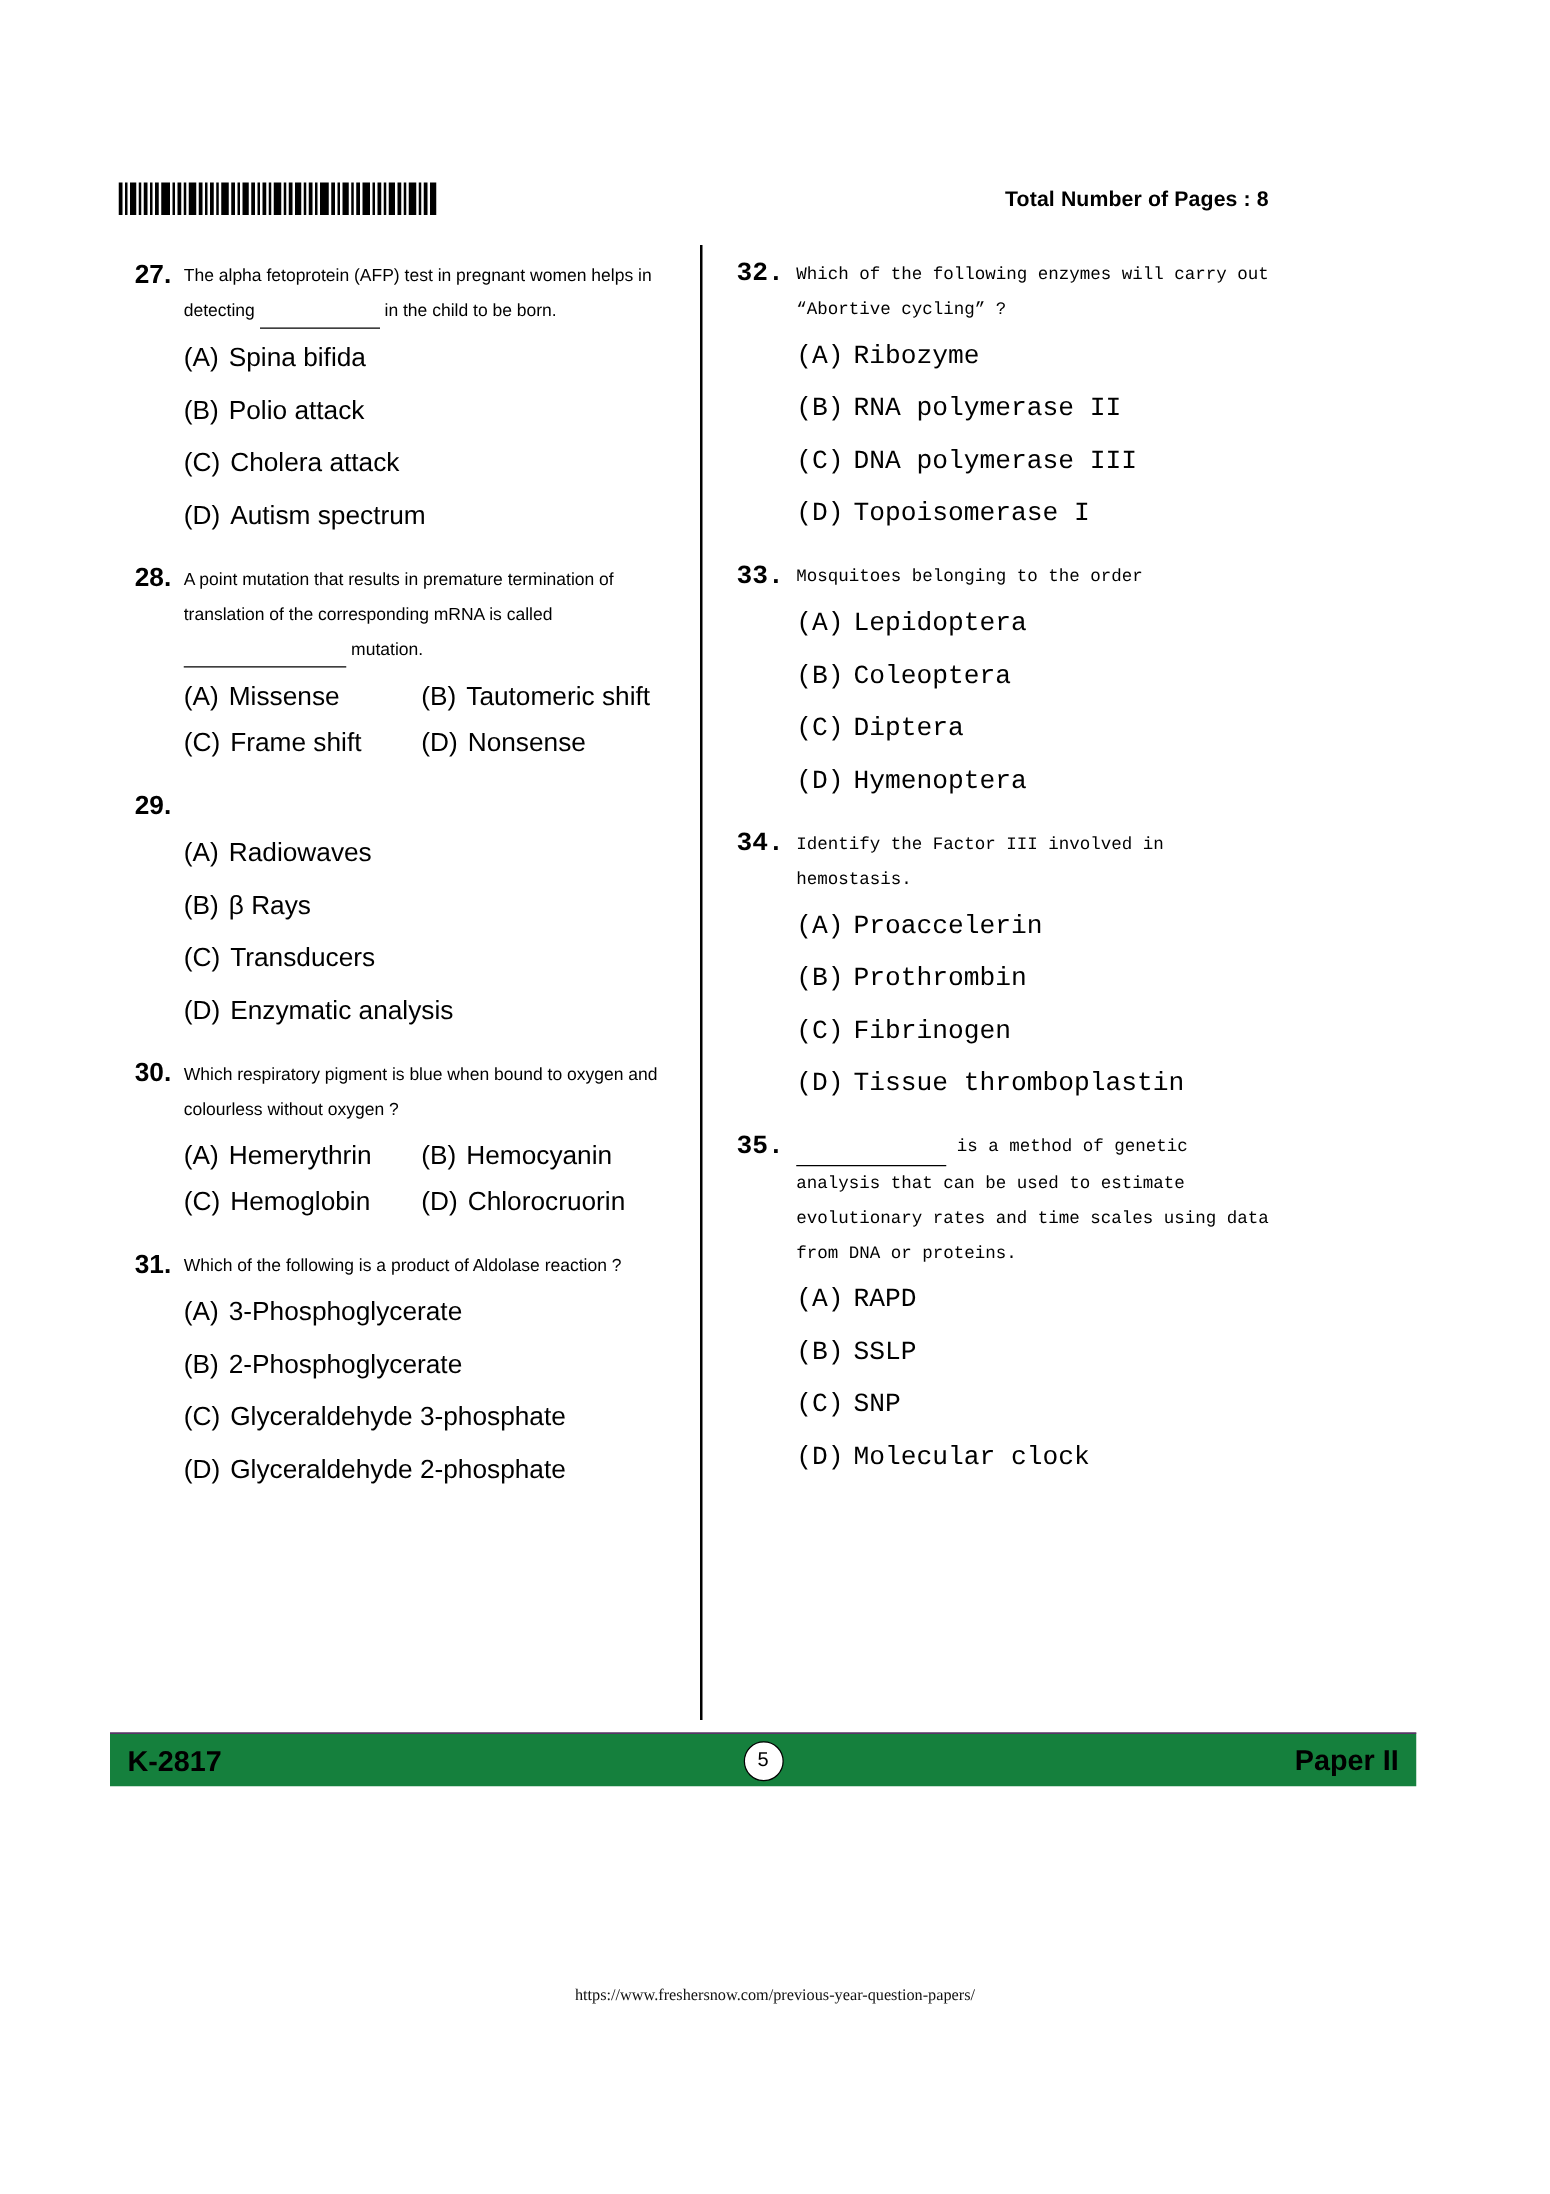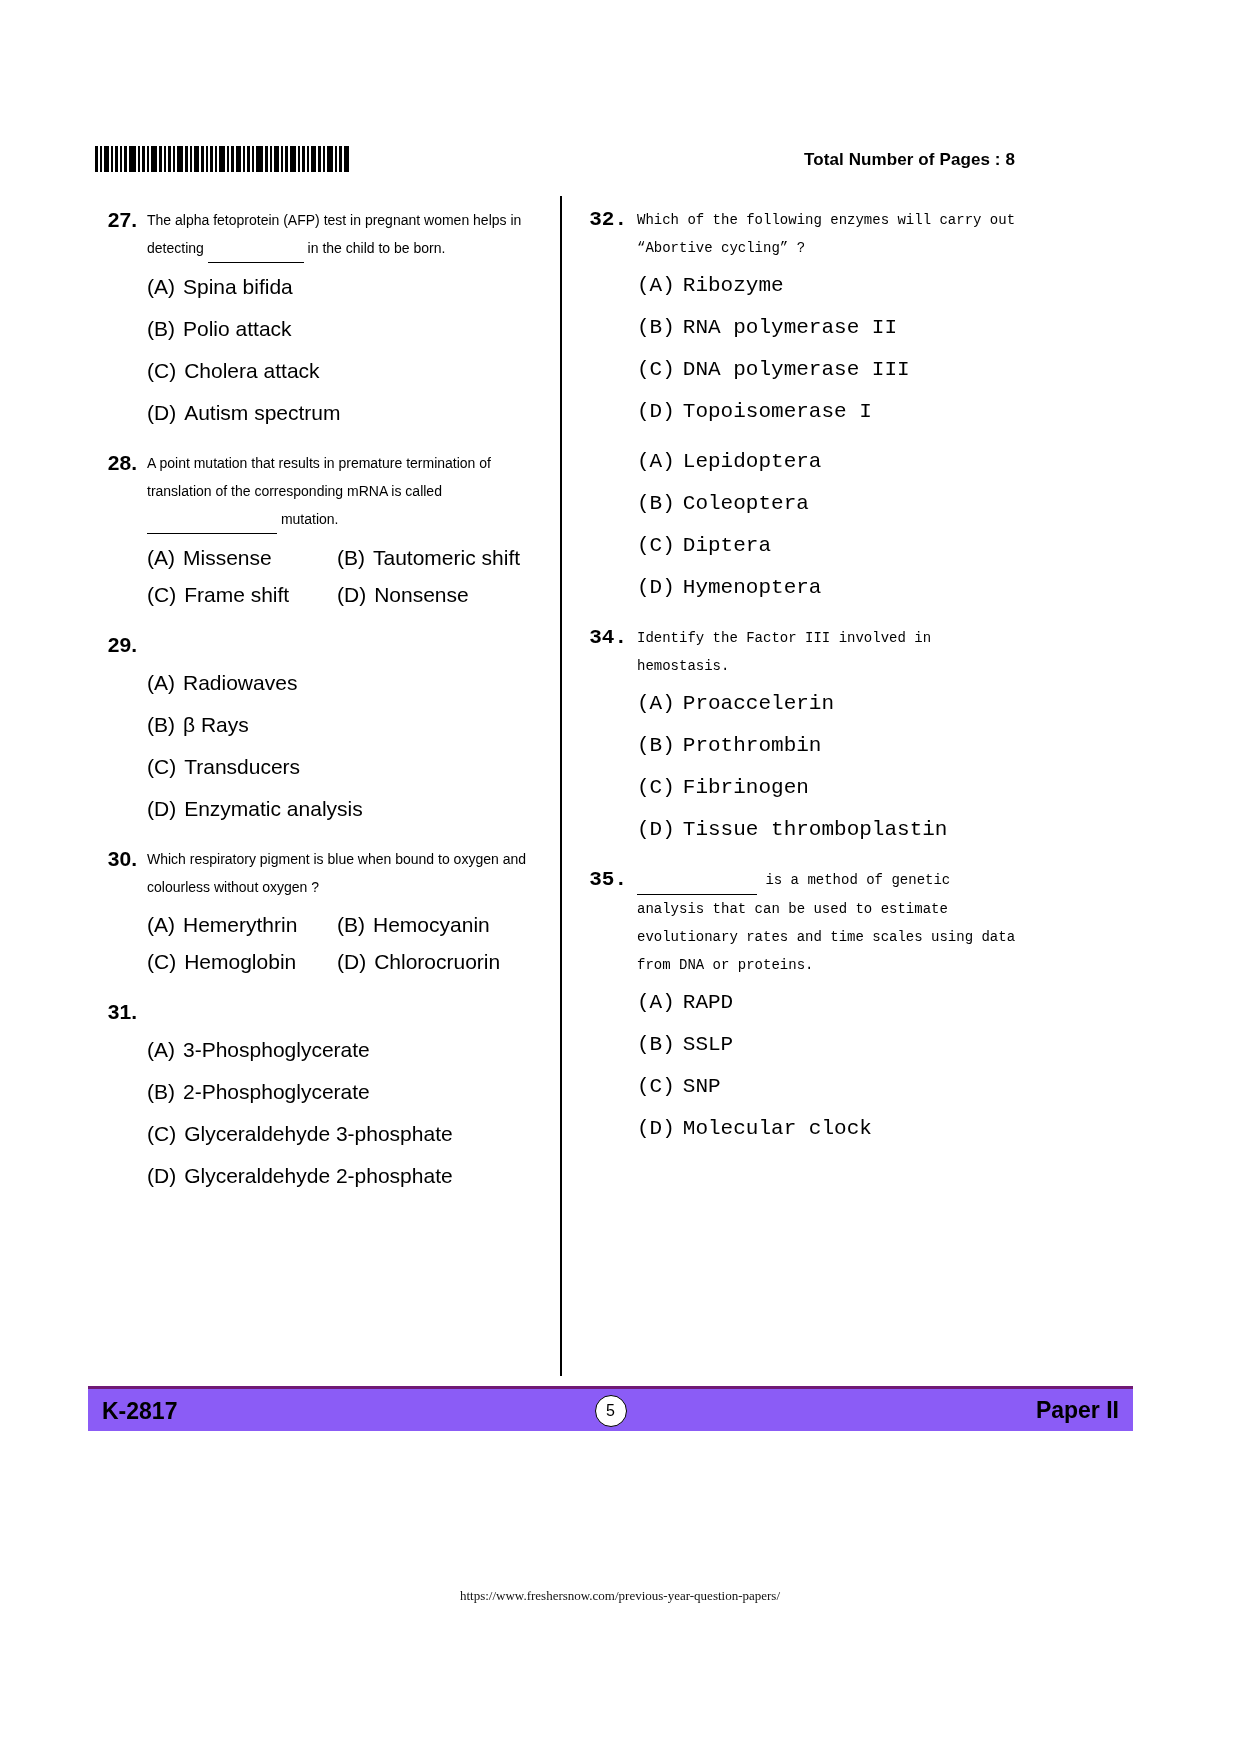--- a/index.html
+++ b/index.html
@@ -130,22 +130,22 @@
   .opt-txt { flex: 1 1 auto; white-space: nowrap; }
   .opt.half { width: 190px; }
 
   
   .footer-bar {
     position: absolute;
     left: 88px;
     top: 1386px;
     width: 1045px;
     height: 42px;
-    background: #8b5cf6;
-    border-top: 3px solid #701a75;
+    background: #15803d;
+    border-top: 1px solid #701a75;
   }
   .footer-code {
     position: absolute;
     left: 14px;
     top: 9px;
     font-size: 23px;
     font-weight: bold;
   }
   .footer-paper {
     position: absolute;
@@ -359,20 +359,21 @@
               <div class="opt">
                 <span class="opt-lbl">(D)</span>
                 <span class="opt-txt">Chlorocruorin</span>
               </div>
             </div>
           </div>
         </div>
         <div class="q">
           <div class="q-head">
             <div class="q-num">31.</div>
+            <div class="q-text"><span>Which of the following is a product of Aldolase reaction  ?</span></div>
           </div>
           <div class="opts">
             <div class="opt-row">
               <div class="opt">
                 <span class="opt-lbl">(A)</span>
                 <span class="opt-txt">3-Phosphoglycerate</span>
               </div>
             </div>
             <div class="opt-row">
               <div class="opt">
@@ -422,20 +423,24 @@
             </div>
             <div class="opt-row">
               <div class="opt">
                 <span class="opt-lbl">(D)</span>
                 <span class="opt-txt">Topoisomerase I</span>
               </div>
             </div>
           </div>
         </div>
         <div class="q">
+          <div class="q-head">
+            <div class="q-num">33.</div>
+            <div class="q-text"><span>Mosquitoes belonging to the order</span></div>
+          </div>
           <div class="opts">
             <div class="opt-row">
               <div class="opt">
                 <span class="opt-lbl">(A)</span>
                 <span class="opt-txt">Lepidoptera</span>
               </div>
             </div>
             <div class="opt-row">
               <div class="opt">
                 <span class="opt-lbl">(B)</span>

